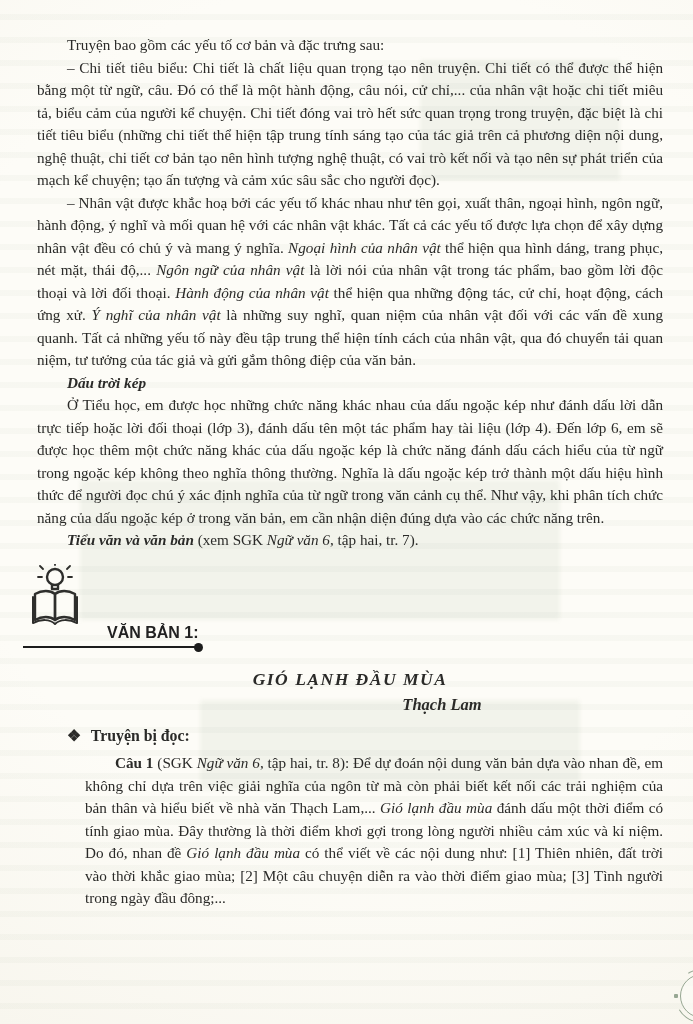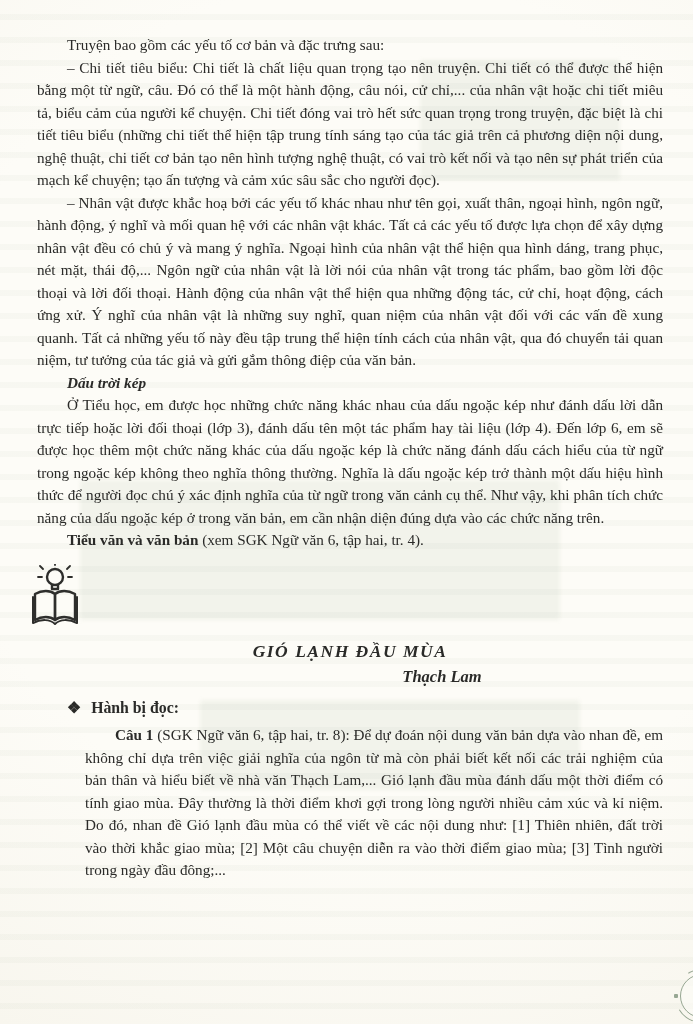--- a/index.html
+++ b/index.html
@@ -26,21 +26,21 @@
   .smudge{position:absolute;background:rgba(152,168,140,0.10);filter:blur(2px);border-radius:3px;pointer-events:none;}
 
   .content{
     position:absolute;left:37px;top:34px;width:626px;
     font-family:"Liberation Serif","DejaVu Serif",serif;
     font-size:15.2px;line-height:22.5px;
     text-align:justify;
   }
   p{margin:0;}
   .body{text-indent:30px;}
-  .seg-i{}
+  .seg-i{font-style:italic;}
   .seg-b{font-weight:bold;}
   .h-quotes{font-weight:bold;font-style:italic;}
 
   .guide{margin-top:12px;position:relative;}
   .guide-head{display:flex;align-items:center;gap:10px;}
   .guide-icon{flex:0 0 auto;margin-left:-6px;}
   .guide-title{
     font-family:"Liberation Sans","DejaVu Sans",sans-serif;
     font-weight:bold;font-size:19px;letter-spacing:0.3px;
     color:#222;
@@ -102,43 +102,47 @@
   <div class="smudge" style="left:420px;top:60px;width:200px;height:120px;"></div>
   <div class="smudge" style="left:80px;top:480px;width:480px;height:140px;"></div>
   <div class="smudge" style="left:200px;top:700px;width:380px;height:90px;"></div>
 
   <div class="content">
     <p class="body">Truyện bao gồm các yếu tố cơ bản và đặc trưng sau:</p>
     <p class="body"><span>– Chi tiết tiêu biểu: Chi tiết là chất liệu quan trọng tạo nên truyện. Chi tiết có thể được thể hiện bằng một từ ngữ, câu. Đó có thể là một hành động, câu nói, cử chỉ,... của nhân vật hoặc chi tiết miêu tả, biểu cảm của người kể chuyện. Chi tiết đóng vai trò hết sức quan trọng trong truyện, đặc biệt là chi tiết tiêu biểu (những chi tiết thể hiện tập trung tính sáng tạo của tác giả trên cả phương diện nội dung, nghệ thuật, chi tiết cơ bản tạo nên hình tượng nghệ thuật, có vai trò kết nối và tạo nên sự phát triển của mạch kể chuyện; tạo ấn tượng và cảm xúc sâu sắc cho người đọc).</span></p>
     <p class="body"><span>– Nhân vật được khắc hoạ bởi các yếu tố khác nhau như tên gọi, xuất thân, ngoại hình, ngôn ngữ, hành động, ý nghĩ và mối quan hệ với các nhân vật khác. Tất cả các yếu tố được lựa chọn để xây dựng nhân vật đều có chủ ý và mang ý nghĩa. </span><span class="seg-i">Ngoại hình của nhân vật</span><span> thể hiện qua hình dáng, trang phục, nét mặt, thái độ,... </span><span class="seg-i">Ngôn ngữ của nhân vật</span><span> là lời nói của nhân vật trong tác phẩm, bao gồm lời độc thoại và lời đối thoại. </span><span class="seg-i">Hành động của nhân vật</span><span> thể hiện qua những động tác, cử chỉ, hoạt động, cách ứng xử. </span><span class="seg-i">Ý nghĩ của nhân vật</span><span> là những suy nghĩ, quan niệm của nhân vật đối với các vấn đề xung quanh. Tất cả những yếu tố này đều tập trung thể hiện tính cách của nhân vật, qua đó chuyển tải quan niệm, tư tưởng của tác giả và gửi gắm thông điệp của văn bản.</span></p>
     <p class="body h-quotes">Dấu trời kép</p>
     <p class="body">Ở Tiểu học, em được học những chức năng khác nhau của dấu ngoặc kép như đánh dấu lời dẫn trực tiếp hoặc lời đối thoại (lớp 3), đánh dấu tên một tác phẩm hay tài liệu (lớp 4). Đến lớp 6, em sẽ được học thêm một chức năng khác của dấu ngoặc kép là chức năng đánh dấu cách hiểu của từ ngữ trong ngoặc kép không theo nghĩa thông thường. Nghĩa là dấu ngoặc kép trở thành một dấu hiệu hình thức để người đọc chú ý xác định nghĩa của từ ngữ trong văn cảnh cụ thể. Như vậy, khi phân tích chức năng của dấu ngoặc kép ở trong văn bản, em cần nhận diện đúng dựa vào các chức năng trên.</p>
-    <p class="body"><span class="seg-i seg-b">Tiểu văn và văn bản</span><span> (xem SGK </span><span class="seg-i">Ngữ văn 6</span><span>, tập hai, tr. 4).</span></p>
+    <p class="body"><span class="seg-i seg-b">Tiểu văn và văn bản</span><span> (xem SGK </span><span class="seg-i">Ngữ văn 6</span><span>, tập hai, tr. 7).</span></p>
 
     <div class="guide">
       <div class="guide-head">
         <svg class="guide-icon" width="56" height="64" viewBox="0 0 56 64" fill="none" stroke="#2e2e2c" stroke-width="2.4" stroke-linecap="round" stroke-linejoin="round">
 
           <circle cx="24" cy="13" r="8"></circle>
           <path d="M21 21 L21 25 M27 21 L27 25 M21 25 L27 25"></path>
           <path d="M24 1 L24 -2 M12 5 L9 2 M36 5 L39 2 M11 13 L7 13 M37 13 L41 13" stroke-width="1.8"></path>
 
           <path d="M4 30 C11 26 19 26 24 30 L24 56 C19 52 11 52 4 56 Z"></path>
           <path d="M44 30 C37 26 29 26 24 30 L24 56 C29 52 37 52 44 56 Z"></path>
           <path d="M2 33 L2 59 C10 55 19 55 24 60 C29 55 38 55 46 59 L46 33" stroke-width="2"></path>
         </svg>
       </div>
+      <div class="vanban">
+        <span class="vanban-label">VĂN BẢN 1:</span>
+        <div class="rule"></div>
+      </div>
     </div>
 
     <p class="story-title">GIÓ LẠNH ĐẦU MÙA</p>
     <p class="story-author">Thạch Lam</p>
 
     <p class="body prepare">
       <span class="marker">❖</span>
-      <span>Hành bị đọc:</span>
+      <span>Truyện bị đọc:</span>
     </p>
     <p class="body cau1"><span class="seg-b">Câu 1</span><span> (SGK </span><span class="seg-i">Ngữ văn 6</span><span>, tập hai, tr. 8): Để dự đoán nội dung văn bản dựa vào nhan đề, em không chỉ dựa trên việc giải nghĩa của ngôn từ mà còn phải biết kết nối các trải nghiệm của bản thân và hiểu biết về nhà văn Thạch Lam,... </span><span class="seg-i">Gió lạnh đầu mùa</span><span> đánh dấu một thời điểm có tính giao mùa. Đây thường là thời điểm khơi gợi trong lòng người nhiều cảm xúc và kỉ niệm. Do đó, nhan đề </span><span class="seg-i">Gió lạnh đầu mùa</span><span> có thể viết về các nội dung như: [1] Thiên nhiên, đất trời vào thời khắc giao mùa; [2] Một câu chuyện diễn ra vào thời điểm giao mùa; [3] Tình người trong ngày đầu đông;...</span></p>
   </div>
 
   <div class="page-badge">
     <span>5</span>
   </div>
 </div>
 
 </body></html>

